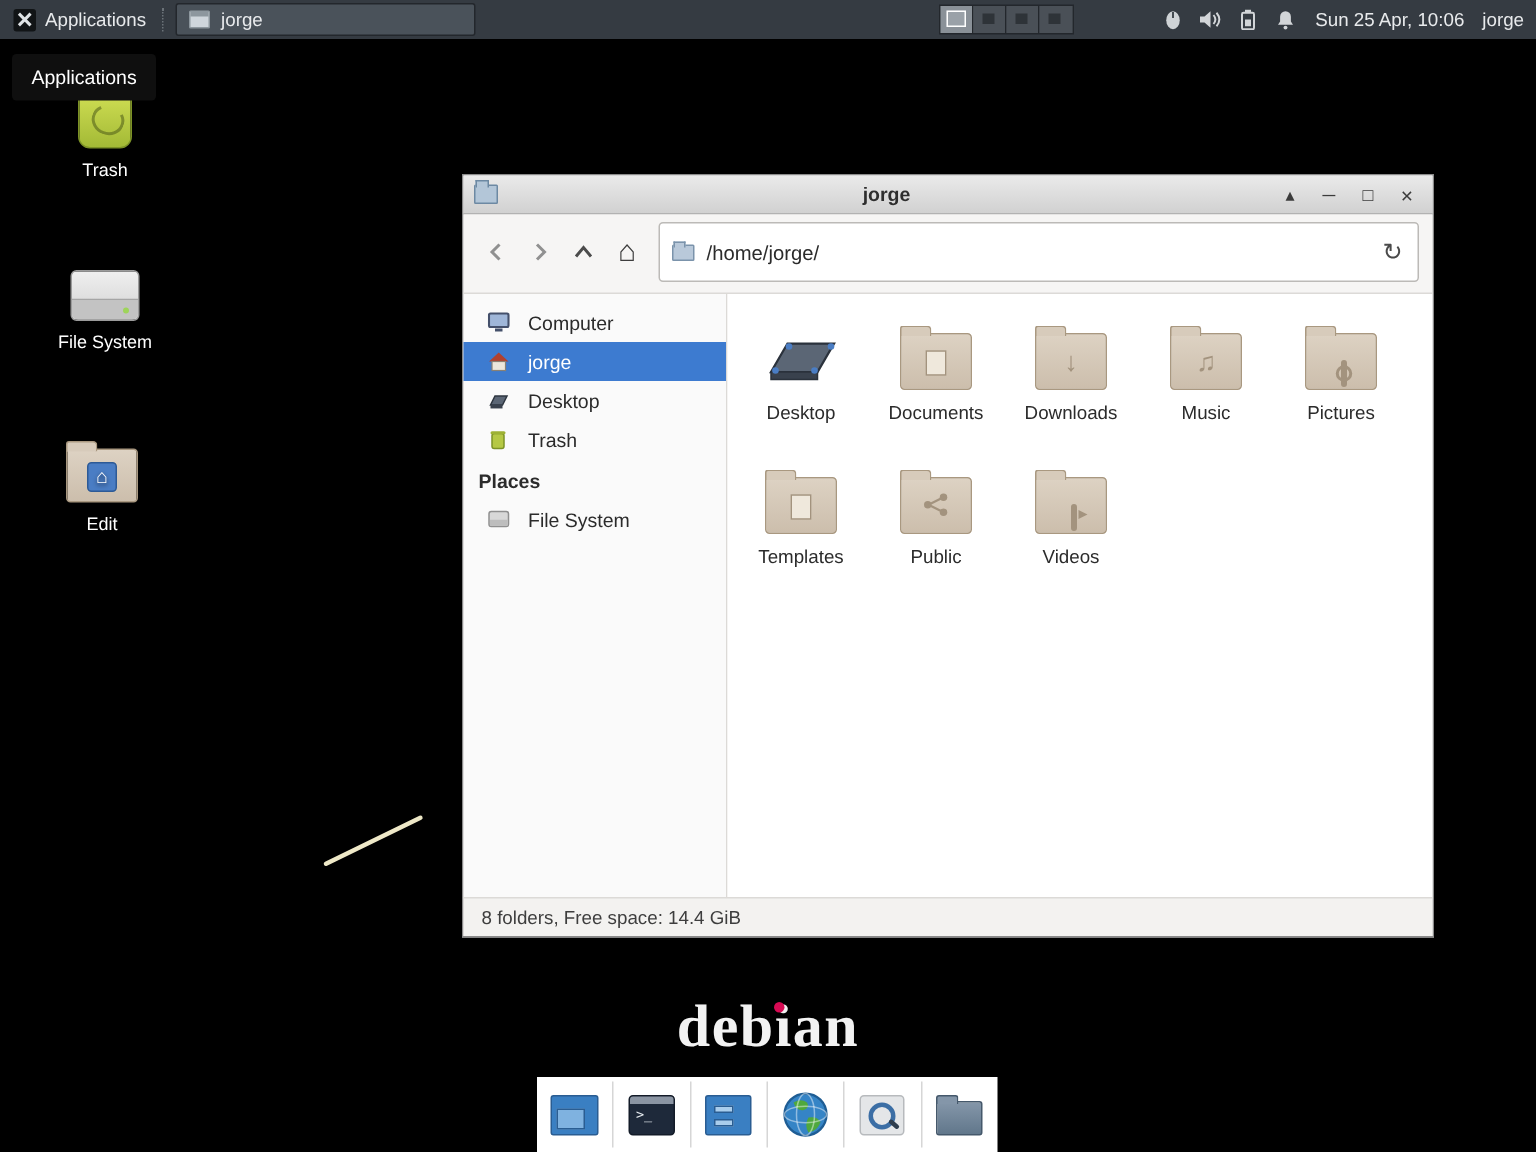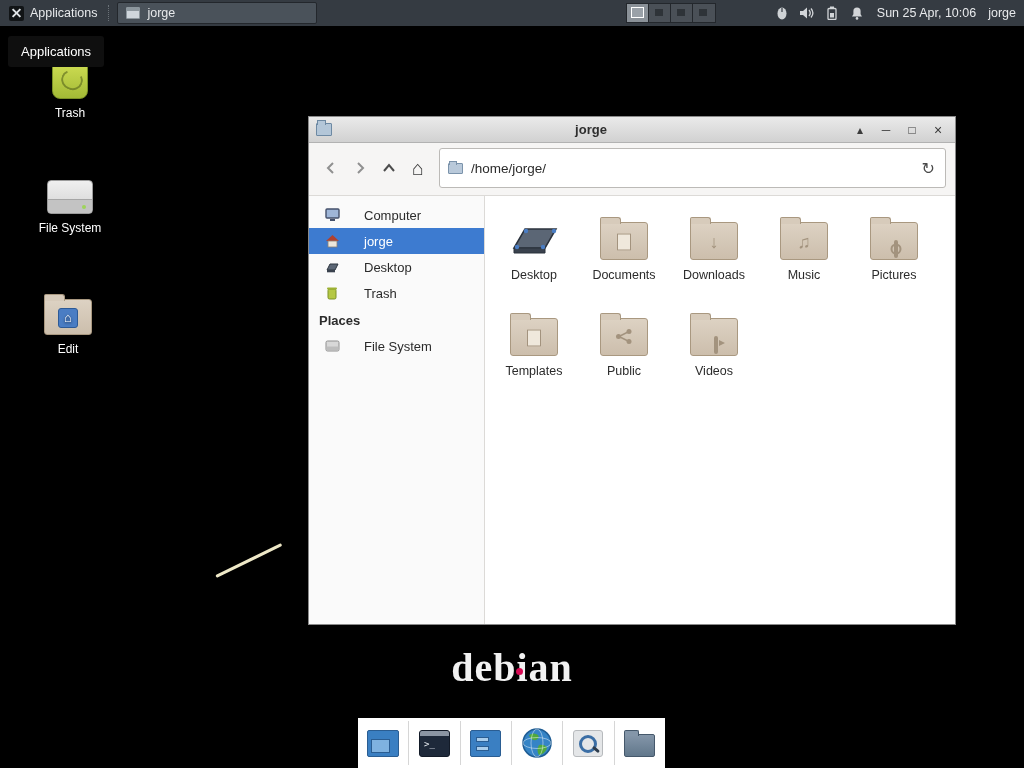--- a/index.html
+++ b/index.html
@@ -130,21 +130,21 @@
     display:flex; align-items:center; padding:0 8px; gap:8px; font-size:13.5px; color:#2b2b2b;
   }
   .path-folder-icon { width:15px; height:11px; background:#b9c9da; border:1px solid #7b93ab; border-radius:1px; position:relative; flex:none; }
   .path-folder-icon::before { content:""; position:absolute; top:-3px; left:0; width:6px; height:3px; background:#b9c9da; border:1px solid #7b93ab; border-bottom:none; }
   .path-text { flex:1; }
   .reload-btn { font-size:16px; color:#4a4a4a; padding:0 2px; }
 
   .win-body { flex:1; display:flex; min-height:0; }
   .sidebar { width:176px; flex:none; background:#fafafa; border-right:1px solid #dcdad7; padding-top:6px; font-size:13px; color:#2b2b2b; }
   .side-header { font-weight:bold; padding:7px 10px 5px; }
-  .side-row { display:flex; align-items:center; gap:24px; height:26px; padding-left:15px; }
+  .side-row { display:flex; align-items:center; gap:12px; height:26px; padding-left:15px; }
   .side-row.selected { background:#3d7bd0; color:#fff; }
   .si { width:16px; height:16px; flex:none; display:flex; align-items:center; justify-content:center; }
 
   .content { flex:1; background:#fff; padding:12px 0 0 4px; display:flex; flex-wrap:wrap; align-content:flex-start; overflow:hidden; }
   .file-item { width:90px; height:96px; display:flex; flex-direction:column; align-items:center; font-size:12.5px; color:#2b2b2b; }
   .file-icon-wrap { height:52px; display:flex; align-items:flex-end; justify-content:center; margin-bottom:8px; }
   .big-folder { width:48px; height:38px; }
   .emblem { position:absolute; left:50%; top:54%; transform:translate(-50%,-50%); color:#a3937e; font-weight:bold; }
   .em-char { font-size:18px; }
   .em-doc { width:14px; height:17px; background:#efe8dc; border:1px solid #a3937e; }
@@ -153,21 +153,21 @@
   .em-vid { width:21px; height:14px; border:2px solid #a3937e; border-radius:2px; position:relative; }
   .em-vid::before { content:""; position:absolute; left:3px; top:2px; width:0; height:0; border-left:6px solid #a3937e; border-top:3px solid transparent; border-bottom:3px solid transparent; }
 
   .statusbar {
     height:26px; flex:none; background:#f3f2f0; border-top:1px solid #dcdad7;
     font-size:12.5px; color:#3e3e3e; display:flex; align-items:center; padding-left:12px;
   }
 
   
   .debian {
-    position:absolute; left:0; right:0; top:644px; text-align:center;
+    position:absolute; left:0; right:0; top:660px; text-align:center;
     font-family:"Liberation Serif","DejaVu Serif",serif; font-weight:bold;
     font-size:40px; color:#f2f2f2; letter-spacing:1px;
   }
   .debian-dot { position:absolute; left:516px; top:668px; width:7px; height:7px; background:#d70a53; border-radius:50%; }
 
   
   .dock {
     position:absolute; left:358px; top:718px; width:307px; height:50px; background:#fff;
     display:flex; align-items:center; justify-content:space-evenly;
   }
@@ -439,20 +439,23 @@
           <span class="folder big-folder">
             <span class="emblem em-vid"></span>
           </span>
         </span>
         <span>Videos</span>
       </div>
 
     </div>
   </div>
 
+  <div class="statusbar">
+    <span>8 folders, Free space: 14.4 GiB</span>
+  </div>
 </div>
 
 <div class="debian">debian</div>
 <div class="debian-dot"></div>
 
 <div class="dock">
   <div class="dock-item">
     <span class="d-windows"></span>
   </div>
   <div class="dock-sep"></div>

